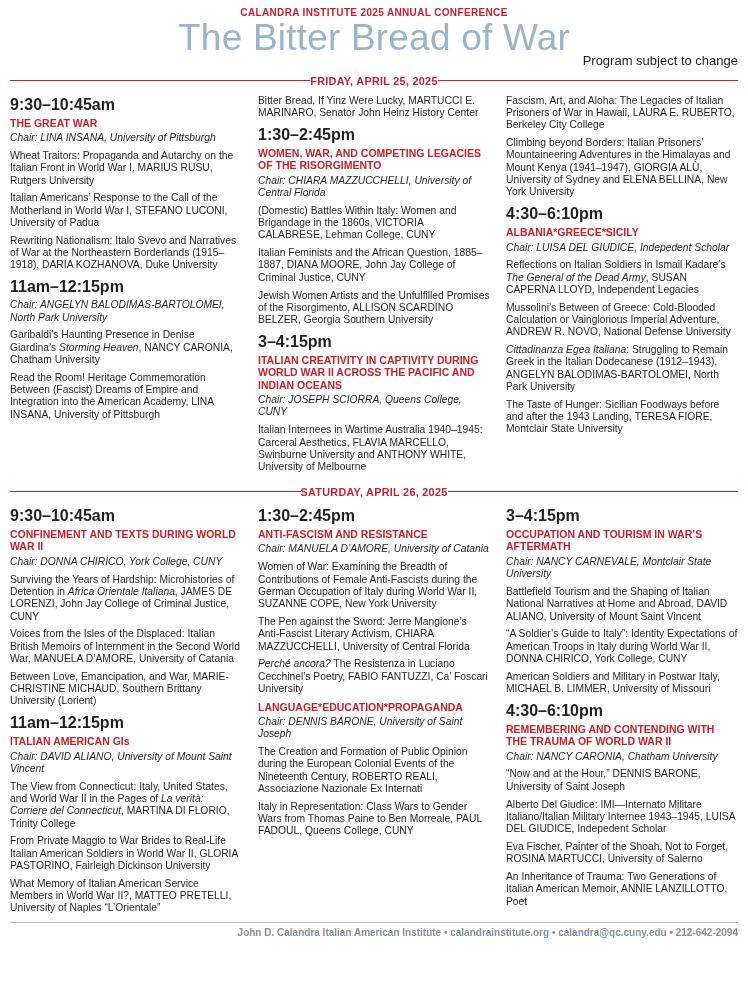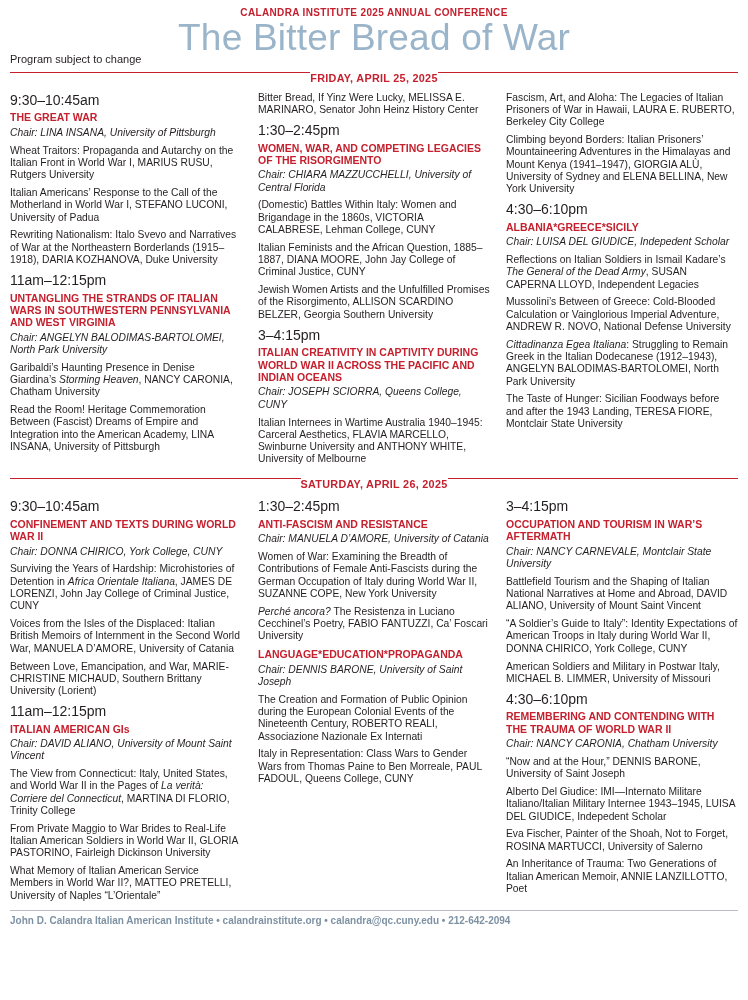--- a/index.html
+++ b/index.html
@@ -10,38 +10,38 @@
   }
   .page{box-sizing:border-box;width:748px;height:724px;padding:7px 10px 14px;display:flex;flex-direction:column;}
   .kicker{
     text-align:center;color:#c5202e;font-weight:bold;font-size:10px;letter-spacing:.35px;
   }
   .title{
     text-align:center;color:#9ab4ca;font-weight:normal;font-size:37px;line-height:1.02;
     margin:1px 0 0;letter-spacing:.2px;
   }
   .note{
-    font-size:11px;color:#231f20;margin-top:-4px;
+    text-align:right;font-size:13px;color:#231f20;margin-top:-4px;
   }
   .divider{
-    display:flex;gap:0;
+    display:flex;align-items:center;gap:0;
     color:#c5202e;font-weight:bold;font-size:10.8px;letter-spacing:.3px;
     margin:7px 0 8px;
   }
   .divider .line{flex:1;border-top:1.2px solid #c5202e;height:0;}
   .columns{display:flex;gap:16px;align-items:flex-start;}
   .column{flex:1;min-width:0;}
   .block{margin:0 0 5.5px;font-size:10.3px;line-height:1.195;}
-  .block.time{font-weight:normal;font-size:14px;margin-bottom:3px;color:#231f20;}
+  .block.time{font-weight:bold;font-size:16px;margin-bottom:3px;color:#231f20;}
   .block.session{font-weight:bold;font-size:10.5px;color:#c5202e;margin-bottom:3px;line-height:1.18;}
   .block.chair{margin-bottom:5.5px;font-style:italic;}
   .day{margin-bottom:2px;}
   .footer{
     margin-top:auto;border-top:1px solid #b9bdc1;
-    text-align:left;color:#7e92a4;font-weight:bold;font-size:10px;
+    text-align:right;color:#7e92a4;font-weight:bold;font-size:10px;
     padding:4px 0 6px;
   }
 </style>
 </head>
 <body>
 
 <div class="page">
   <div class="kicker">CALANDRA INSTITUTE 2025 ANNUAL CONFERENCE</div>
   <h1 class="title">The Bitter Bread of War</h1>
   <div class="note">Program subject to change</div>
@@ -55,27 +55,26 @@
         </div>
         <div class="columns">
           <div class="column">
             <p class="block time"><span>9:30–10:45am</span></p>
             <p class="block session"><span>THE GREAT WAR</span></p>
             <p class="block chair"><span>Chair: LINA INSANA, University of Pittsburgh</span></p>
             <p class="block paper"><span>Wheat Traitors: Propaganda and Autarchy on the Italian Front in World War I, MARIUS RUSU, Rutgers University</span></p>
             <p class="block paper"><span>Italian Americans’ Response to the Call of the Motherland in World War I, STEFANO LUCONI, University of Padua</span></p>
             <p class="block paper"><span>Rewriting Nationalism: Italo Svevo and Narratives of War at the Northeastern Borderlands (1915–1918), DARIA KOZHANOVA, Duke University</span></p>
             <p class="block time"><span>11am–12:15pm</span></p>
-            <p class="block session"><span>UNTANGLING THE STRANDS OF ITALIAN WARS IN SOUTHWESTERN PENNSYLVANIA AND WEST VIRGINIA</span></p>
             <p class="block chair"><span>Chair: ANGELYN BALODIMAS-BARTOLOMEI, North Park University</span></p>
             <p class="block paper"><span>Garibaldi’s Haunting Presence in Denise Giardina’s </span><i>Storming Heaven</i><span>, NANCY CARONIA, Chatham University</span></p>
             <p class="block paper"><span>Read the Room! Heritage Commemoration Between (Fascist) Dreams of Empire and Integration into the American Academy, LINA INSANA, University of Pittsburgh</span></p>
           </div>
           <div class="column">
-            <p class="block paper"><span>Bitter Bread, If Yinz Were Lucky, MELISSA E. MARINARO, Senator John Heinz History Center</span></p>
+            <p class="block paper"><span>Bitter Bread, If Yinz Were Lucky, MARTUCCI E. MARINARO, Senator John Heinz History Center</span></p>
             <p class="block time"><span>1:30–2:45pm</span></p>
             <p class="block session"><span>WOMEN, WAR, AND COMPETING LEGACIES OF THE RISORGIMENTO</span></p>
             <p class="block chair"><span>Chair: CHIARA MAZZUCCHELLI, University of Central Florida</span></p>
             <p class="block paper"><span>(Domestic) Battles Within Italy: Women and Brigandage in the 1860s, VICTORIA CALABRESE, Lehman College, CUNY</span></p>
             <p class="block paper"><span>Italian Feminists and the African Question, 1885–1887, DIANA MOORE, John Jay College of Criminal Justice, CUNY</span></p>
             <p class="block paper"><span>Jewish Women Artists and the Unfulfilled Promises of the Risorgimento, ALLISON SCARDINO BELZER, Georgia Southern University</span></p>
             <p class="block time"><span>3–4:15pm</span></p>
             <p class="block session"><span>ITALIAN CREATIVITY IN CAPTIVITY DURING WORLD WAR II ACROSS THE PACIFIC AND INDIAN OCEANS</span></p>
             <p class="block chair"><span>Chair: JOSEPH SCIORRA, Queens College, CUNY</span></p>
             <p class="block paper"><span>Italian Internees in Wartime Australia 1940–1945: Carceral Aesthetics, FLAVIA MARCELLO, Swinburne University and ANTHONY WHITE, University of Melbourne</span></p>
@@ -112,20 +111,21 @@
             <p class="block chair"><span>Chair: DAVID ALIANO, University of Mount Saint Vincent</span></p>
             <p class="block paper"><span>The View from Connecticut: Italy, United States, and World War II in the Pages of </span><i>La verità: Corriere del Connecticut</i><span>, MARTINA DI FLORIO, Trinity College</span></p>
             <p class="block paper"><span>From Private Maggio to War Brides to Real-Life Italian American Soldiers in World War II, GLORIA PASTORINO, Fairleigh Dickinson University</span></p>
             <p class="block paper"><span>What Memory of Italian American Service Members in World War II?, MATTEO PRETELLI, University of Naples “L’Orientale”</span></p>
           </div>
           <div class="column">
             <p class="block time"><span>1:30–2:45pm</span></p>
             <p class="block session"><span>ANTI-FASCISM AND RESISTANCE</span></p>
             <p class="block chair"><span>Chair: MANUELA D’AMORE, University of Catania</span></p>
             <p class="block paper"><span>Women of War: Examining the Breadth of Contributions of Female Anti-Fascists during the German Occupation of Italy during World War II, SUZANNE COPE, New York University</span></p>
+            <p class="block paper"><span>The Pen against the Sword: Jerre Mangione’s Anti-Fascist Literary Activism, CHIARA MAZZUCCHELLI, University of Central Florida</span></p>
             <p class="block paper"><i>Perché ancora?</i><span> The Resistenza in Luciano Cecchinel’s Poetry, FABIO FANTUZZI, Ca’ Foscari University</span></p>
             <p class="block session"><span>LANGUAGE*EDUCATION*PROPAGANDA</span></p>
             <p class="block chair"><span>Chair: DENNIS BARONE, University of Saint Joseph</span></p>
             <p class="block paper"><span>The Creation and Formation of Public Opinion during the European Colonial Events of the Nineteenth Century, ROBERTO REALI, Associazione Nazionale Ex Internati</span></p>
             <p class="block paper"><span>Italy in Representation: Class Wars to Gender Wars from Thomas Paine to Ben Morreale, PAUL FADOUL, Queens College, CUNY</span></p>
           </div>
           <div class="column">
             <p class="block time"><span>3–4:15pm</span></p>
             <p class="block session"><span>OCCUPATION AND TOURISM IN WAR’S AFTERMATH</span></p>
             <p class="block chair"><span>Chair: NANCY CARNEVALE, Montclair State University</span></p>

